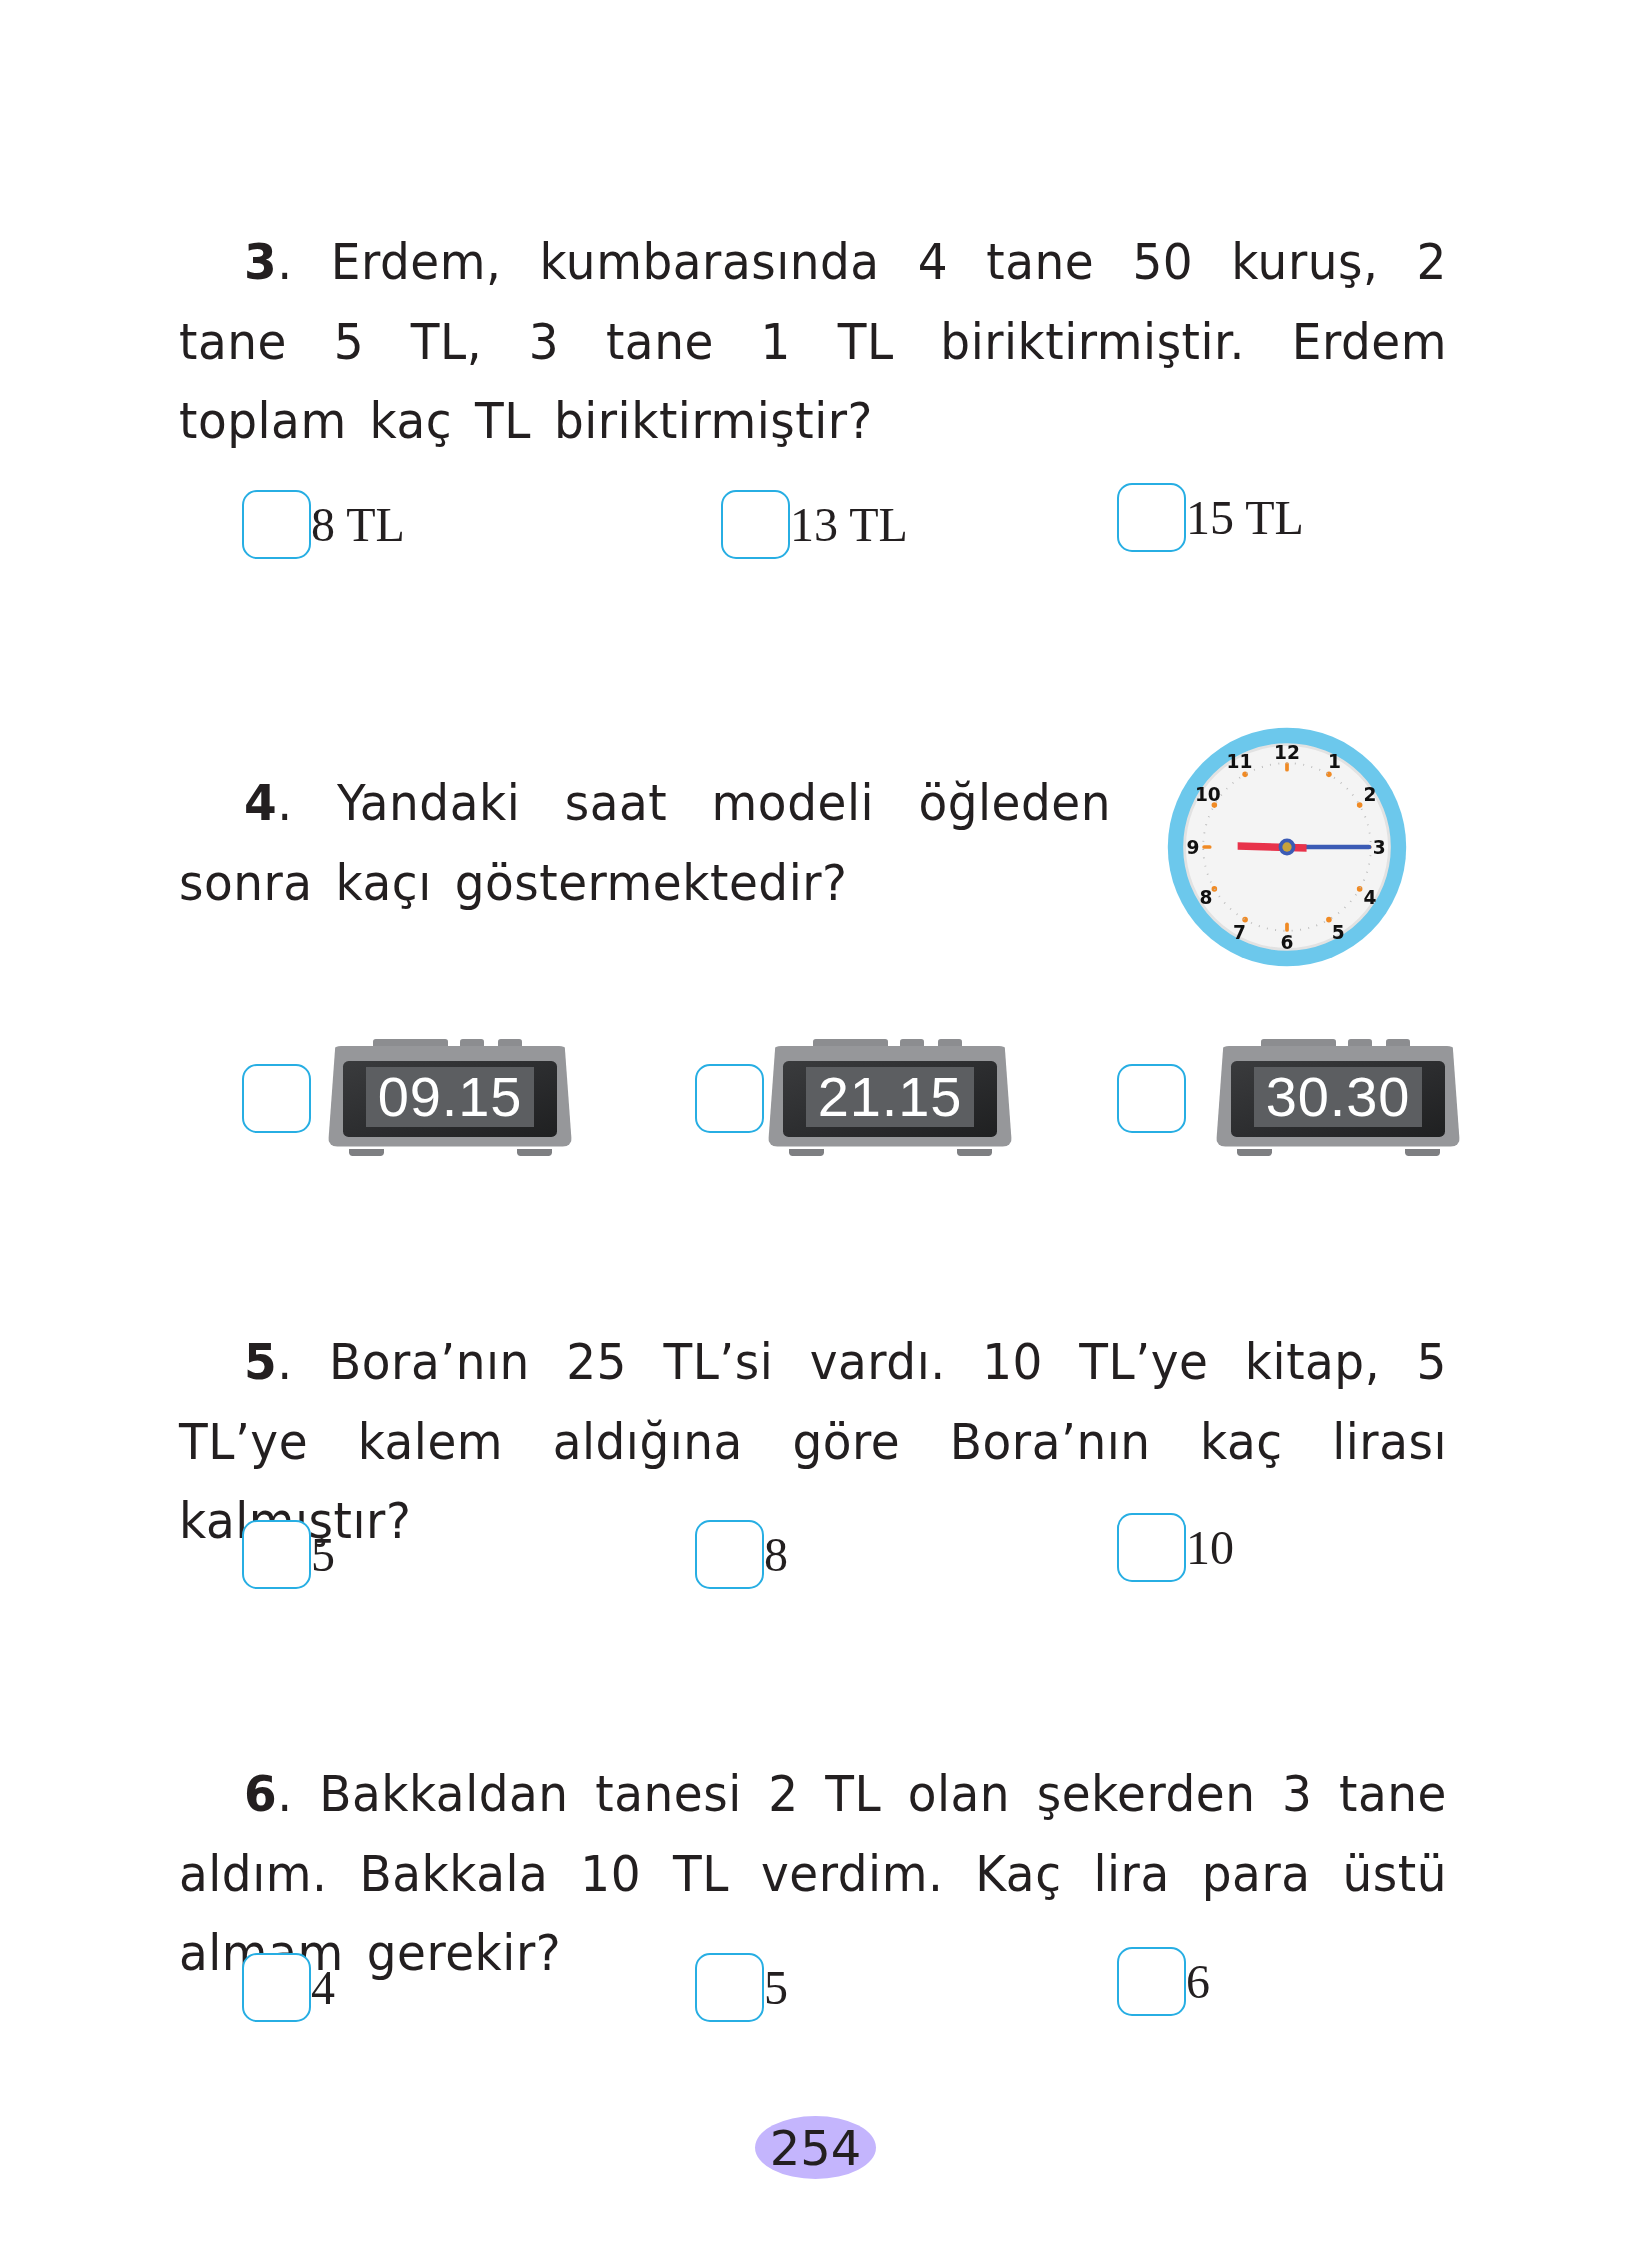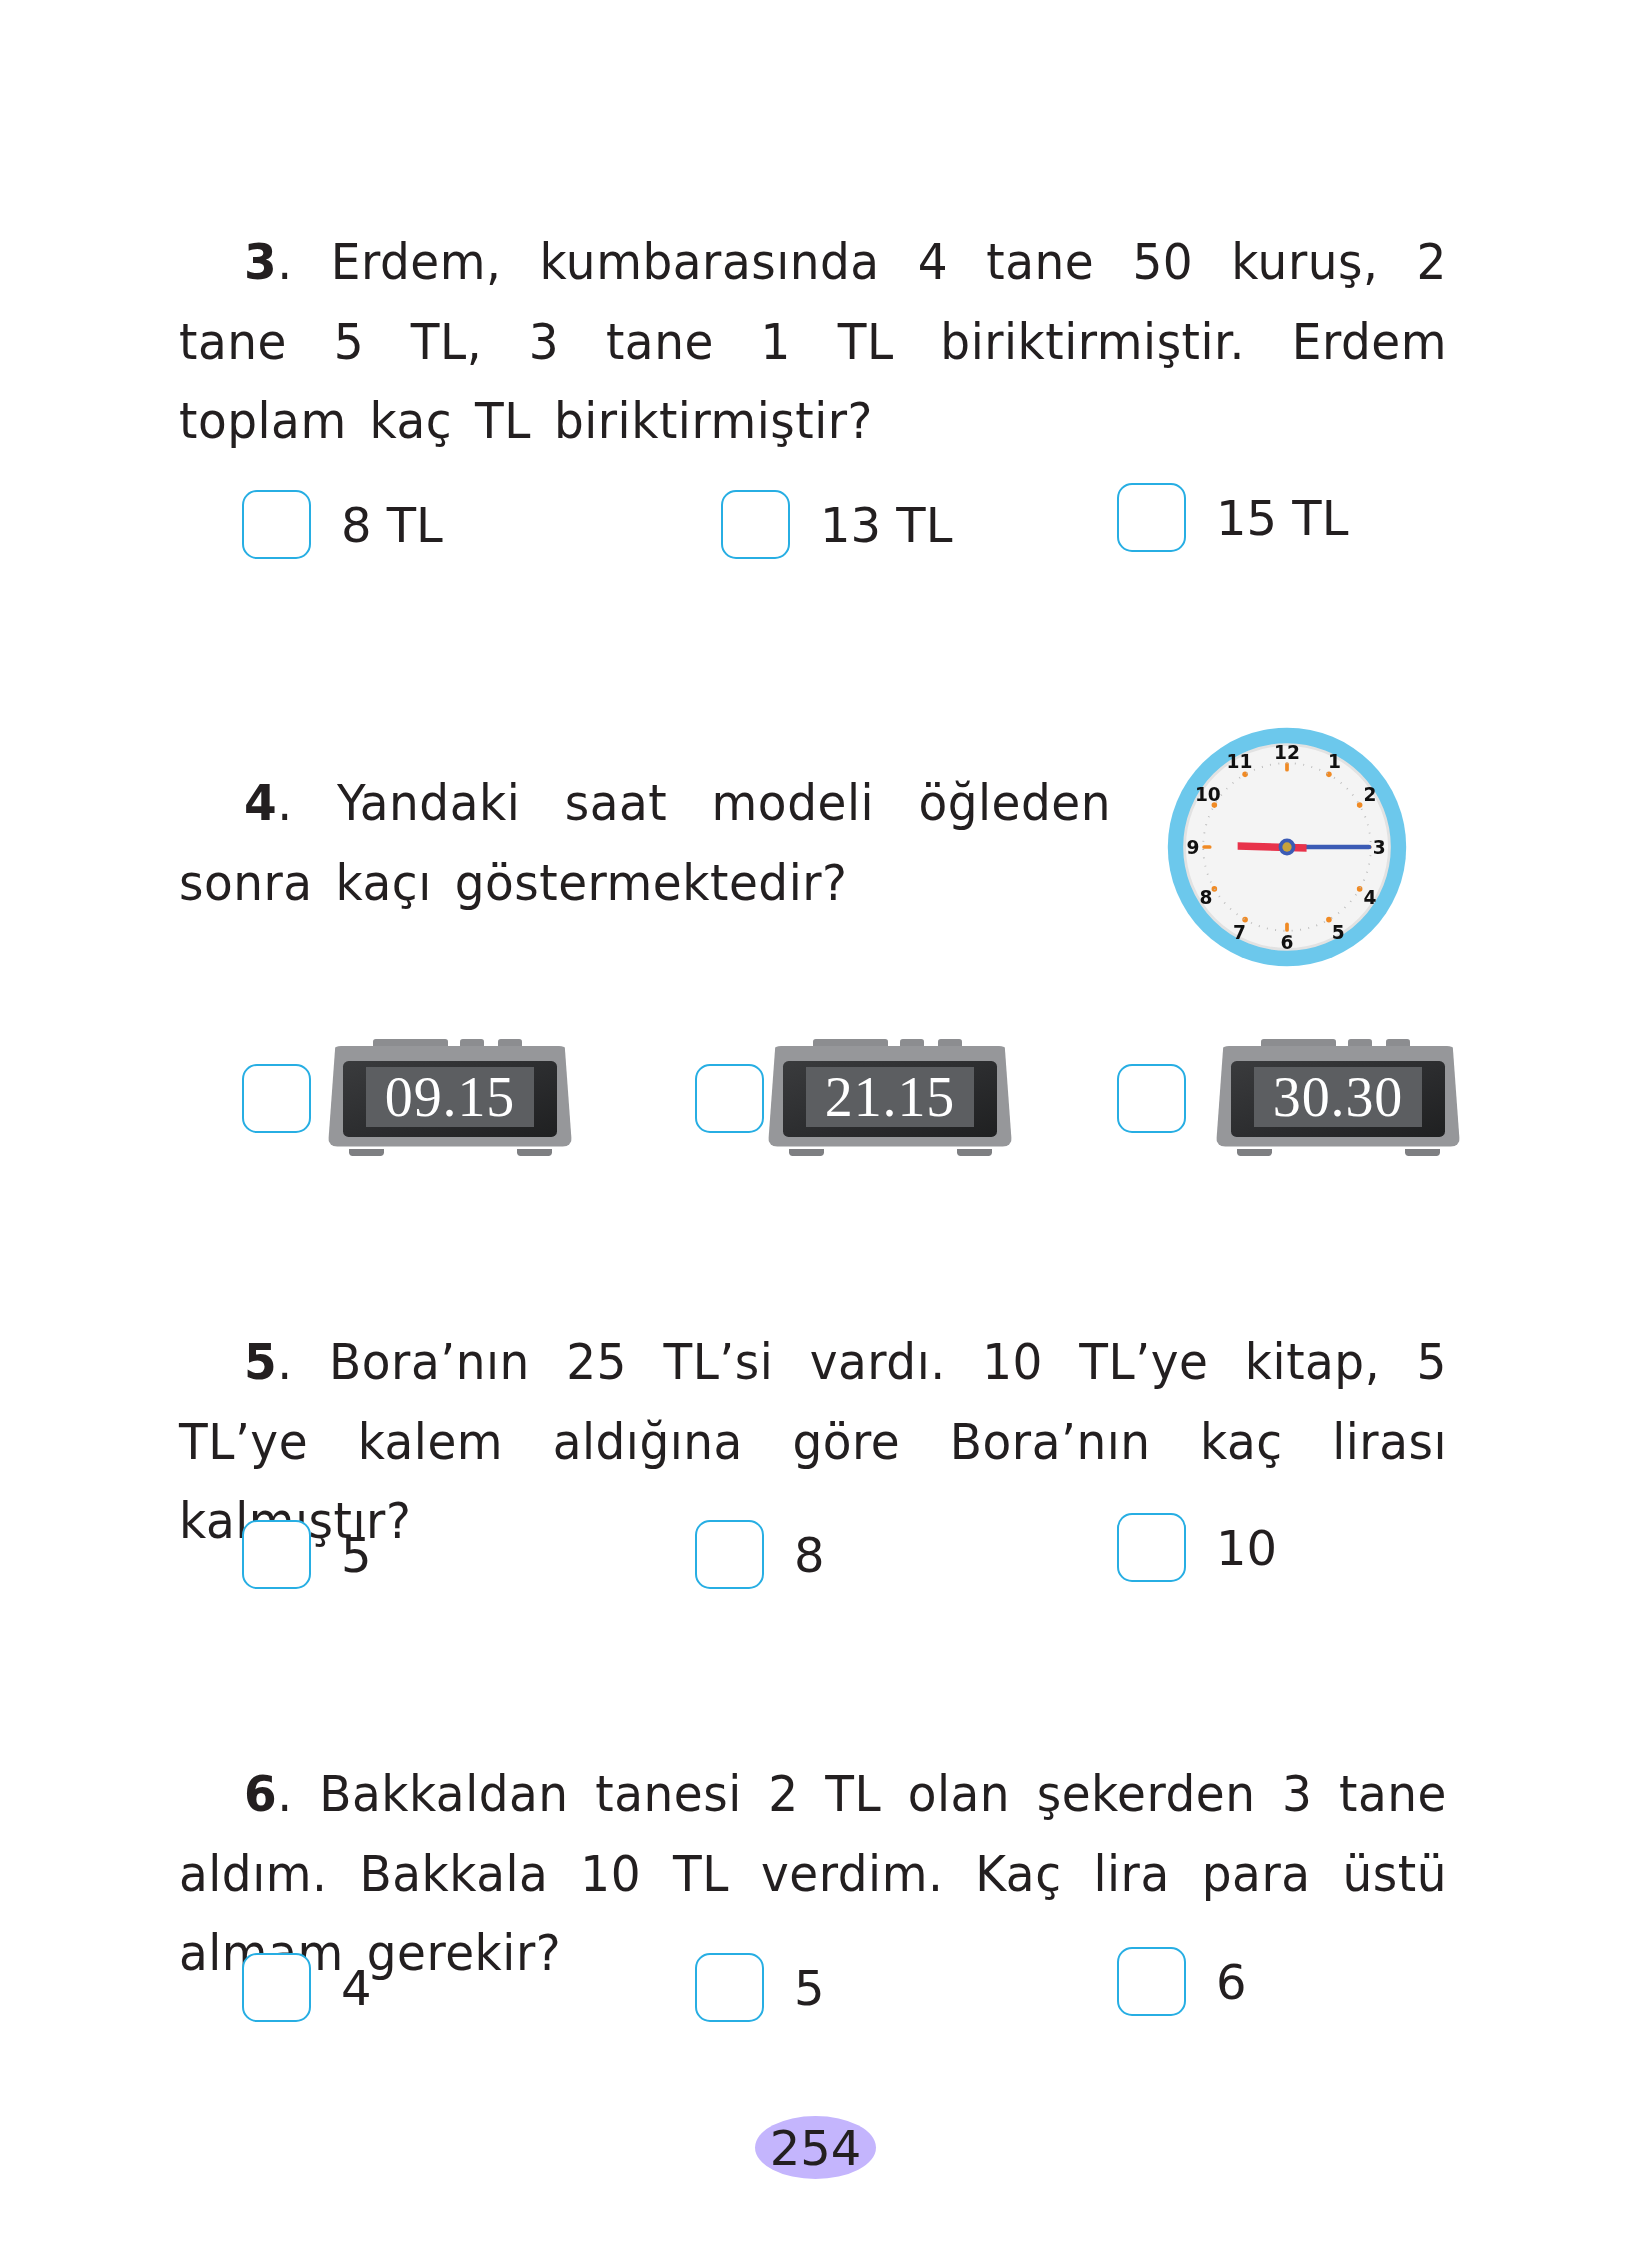--- a/index.html
+++ b/index.html
@@ -16,21 +16,21 @@
     .q-text .num { font-weight: bold; }
     .q-text .indent { display: inline-block; width: 65px; }
     .q-text.narrow { width: 932px; }
 
     .opt { position: absolute; height: 75px; display: flex; align-items: center; }
     .checkbox {
       width: 69px; height: 69px; box-sizing: border-box;
       border: 2.8px solid #27aee3; border-radius: 15px; background: #fff;
       cursor: pointer; flex: none;
     }
-    .opt-label { margin-left: 30px; font-size: 48px; line-height: 1; color: #231f20; white-space: pre; }
+    .opt-label { font-size: 48px; line-height: 1; color: #231f20; white-space: pre; font-family: Liberation Serif, serif; }
 
     
     .analog { position: absolute; left: 1165px; top: 725px; width: 244px; height: 244px; }
 
     
     .digital { position: absolute; width: 244px; height: 121px; }
     .digital .top-btn { position: absolute; top: 0; height: 7.5px; background: #8c8d90; border-radius: 2.8px 2.8px 0 0; }
     .digital .body {
       position: absolute; top: 6.5px; left: 0; right: 0; height: 101px;
       background: #96979a; border-radius: 13px 13px 9.3px 9.3px;
@@ -41,21 +41,21 @@
       background: linear-gradient(160deg, #3a3b3d 0%, #2b2c2e 55%, #1f2021 100%);
       border-radius: 5.6px;
     }
     .digital .display {
       position: absolute; top: 28px; left: 50%; transform: translateX(-50%);
       width: 168px; height: 60px; background: #5c5e61;
       display: flex; align-items: center; justify-content: center;
     }
     .digital .time {
       color: #ffffff; font-size: 56px; line-height: 1; letter-spacing: 0.9px;
-      font-family: Liberation Serif, serif; font-weight: normal;
+      font-family: Liberation Sans, sans-serif; font-weight: normal;
     }
     .digital .foot { position: absolute; bottom: 3.7px; width: 35px; height: 7.5px; background: #7e7f82; border-radius: 0 0 3.7px 3.7px; }
 
     .page-num {
       position: absolute; left: 755px; top: 2116px; width: 121px; height: 63px;
       border-radius: 50%; background: #c4b5fd;
       display: flex; align-items: center; justify-content: center;
       font-size: 48px; color: #231f20;
     }
   </style>

